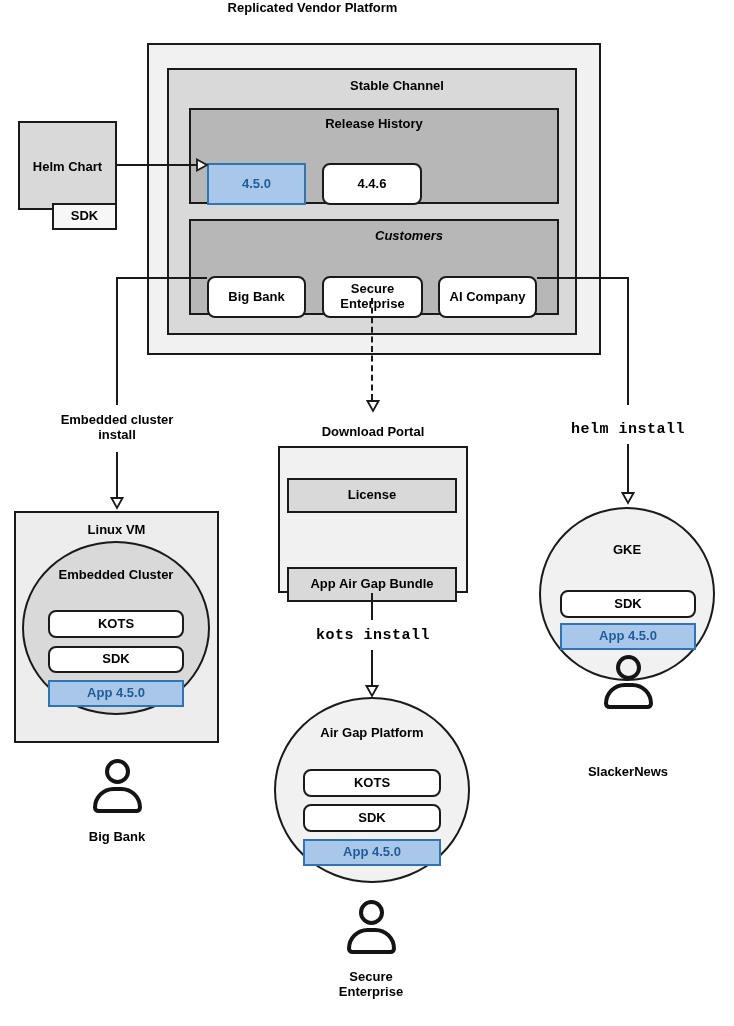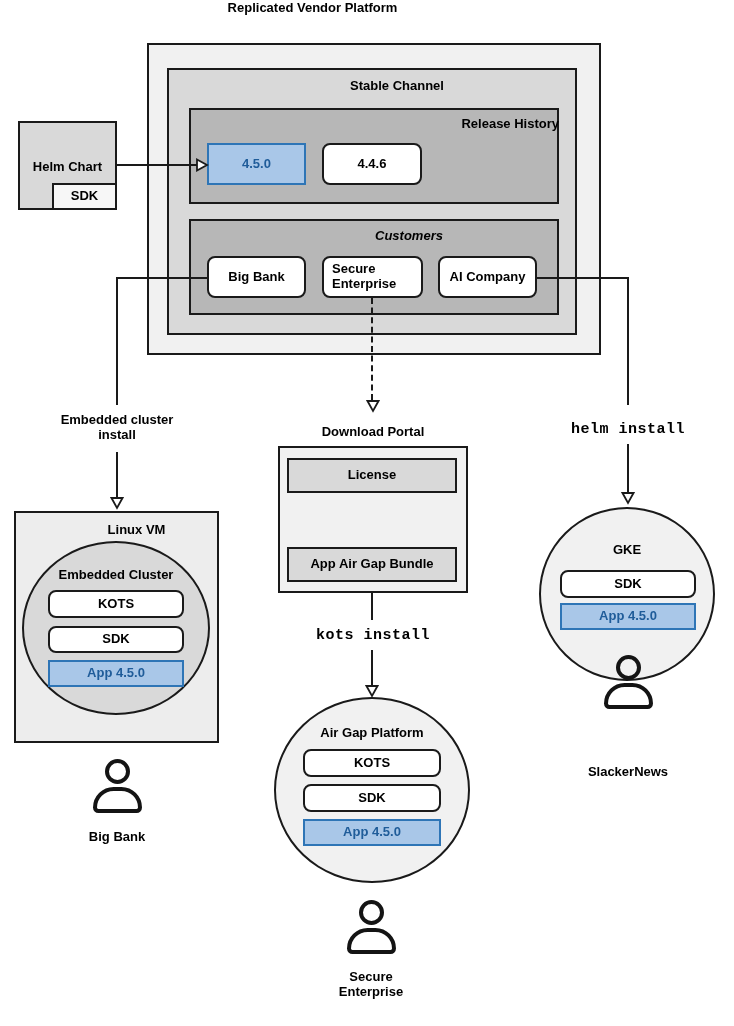--- a/index.html
+++ b/index.html
@@ -6,21 +6,21 @@
   .canvas {
     position:relative; width:734px; height:1026px; background:#ffffff;
     font-family:"Liberation Sans", sans-serif; color:#000;
     overflow:hidden;
   }
   .abs { position:absolute; box-sizing:border-box; }
   .box {
     position:absolute; box-sizing:border-box;
     border:2px solid #1a1a1a;
     display:flex; align-items:center; justify-content:center;
-    text-align:left; font-weight:bold; font-size:13px; line-height:1.12;
+    text-align:center; font-weight:bold; font-size:13px; line-height:1.12;margin-top:20px;
   }
   .lbl {
     position:absolute; box-sizing:border-box;
     font-weight:bold; font-size:13px; line-height:1.18; text-align:center;
   }
   .mono {
     font-family:"Liberation Mono", monospace; font-size:15px; font-weight:bold;
     letter-spacing:0.5px;
   }
   .g-lightest { background:#f1f1f1; }
@@ -59,21 +59,21 @@
 <div class="canvas">
 
   <div class="lbl" style="left:0;top:17;width:625px;">Replicated Vendor Platform</div>
 
   <div class="abs g-lightest" style="left:147px;top:43px;width:454px;height:312px;border:2px solid #1a1a1a;"></div>
 
   <div class="abs g-light" style="left:167px;top:68px;width:410px;height:267px;border:2px solid #1a1a1a;"></div>
   <div class="lbl" style="left:167px;top:78px;width:460px;">Stable Channel</div>
 
   <div class="abs g-mid" style="left:189px;top:108px;width:370px;height:96px;border:2px solid #1a1a1a;"></div>
-  <div class="lbl" style="left:189px;top:116px;width:370px;text-align:right;">Release History</div>
+  <div class="lbl" style="left:189px;top:116px;width:370px;">Release History</div>
   <div class="box hl" style="left:207px;top:143px;width:99px;height:42px;">4.5.0</div>
   <div class="box white-box" style="left:322px;top:143px;width:100px;height:42px;">4.4.6</div>
 
   <div class="abs g-mid" style="left:189px;top:219px;width:370px;height:96px;border:2px solid #1a1a1a;"></div>
   <div class="lbl" style="left:189px;top:228px;width:440px;font-style:italic;">Customers</div>
   <div class="box white-box" style="left:207px;top:256px;width:99px;height:42px;">Big Bank</div>
   <div class="box white-box" style="left:322px;top:256px;width:101px;height:42px;padding:0 8px;">Secure Enterprise</div>
   <div class="box white-box" style="left:438px;top:256px;width:99px;height:42px;">AI Company</div>
 
   <div class="abs g-light" style="left:18px;top:121px;width:99px;height:89px;border:2px solid #1a1a1a;"></div>
@@ -87,21 +87,21 @@
 
   <div class="hline" style="left:117px;top:277px;width:90px;"></div>
   <div class="vline" style="left:116px;top:277px;height:128px;"></div>
   <div class="lbl" style="left:57px;top:412px;width:120px;">Embedded cluster install</div>
   <div class="vline" style="left:116px;top:452px;height:46px;"></div>
   <svg class="arrow" style="left:110px;top:497px;" width="14" height="13">
     <polygon points="1.5,1 12.5,1 7,11" fill="#ffffff" stroke="#1a1a1a" stroke-width="1.8"></polygon>
   </svg>
 
   <div class="abs g-vm" style="left:14px;top:511px;width:205px;height:232px;border:2px solid #1a1a1a;"></div>
-  <div class="lbl" style="left:14px;top:522px;width:205px;margin-left:20px;">Linux VM</div>
+  <div class="lbl" style="left:14px;top:522px;width:205px;">Linux VM</div>
   <div class="circle g-light" style="left:22px;top:541px;width:188px;height:174px;"></div>
   <div class="lbl" style="left:26px;top:567px;width:180px;">Embedded Cluster</div>
   <div class="box white-box" style="left:48px;top:590px;width:136px;height:28px;">KOTS</div>
   <div class="box white-box" style="left:48px;top:626px;width:136px;height:27px;">SDK</div>
   <div class="box hl" style="left:48px;top:660px;width:136px;height:27px;">App 4.5.0</div>
 
   <div class="persona" style="left:87px;top:759px;width:60px;">
     <div class="person-head"></div>
     <div class="person-body"></div>
   </div>

